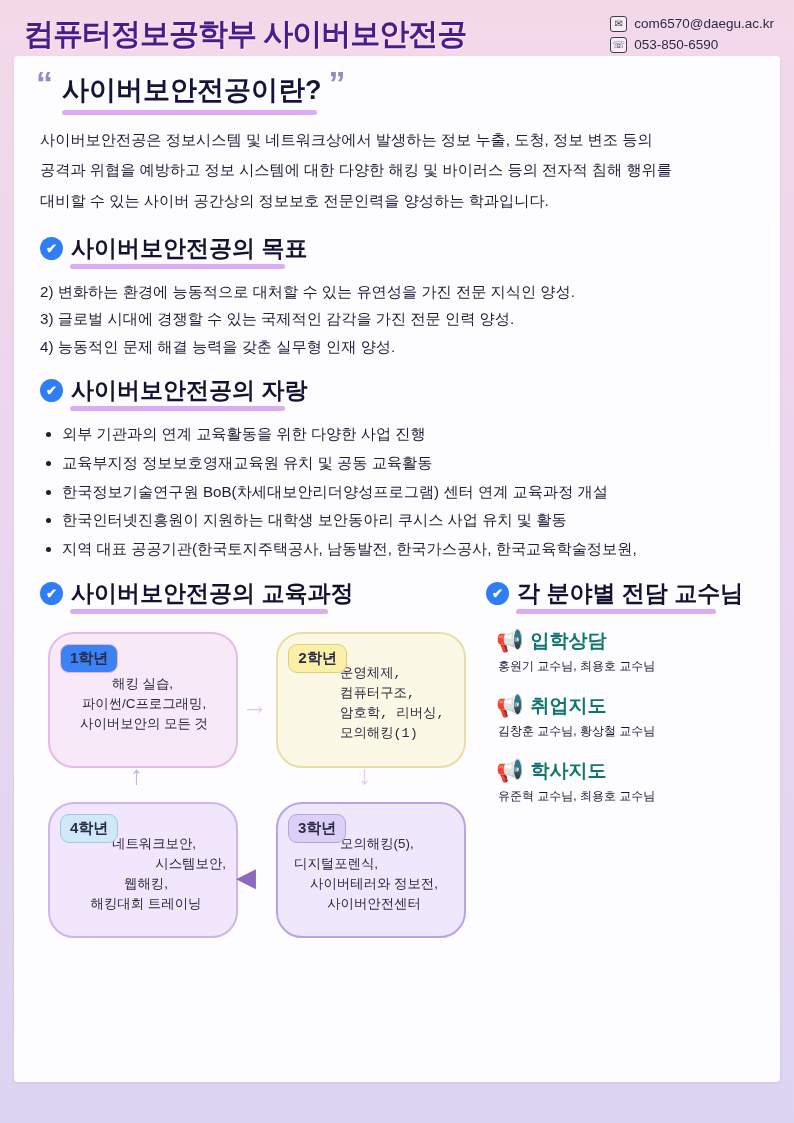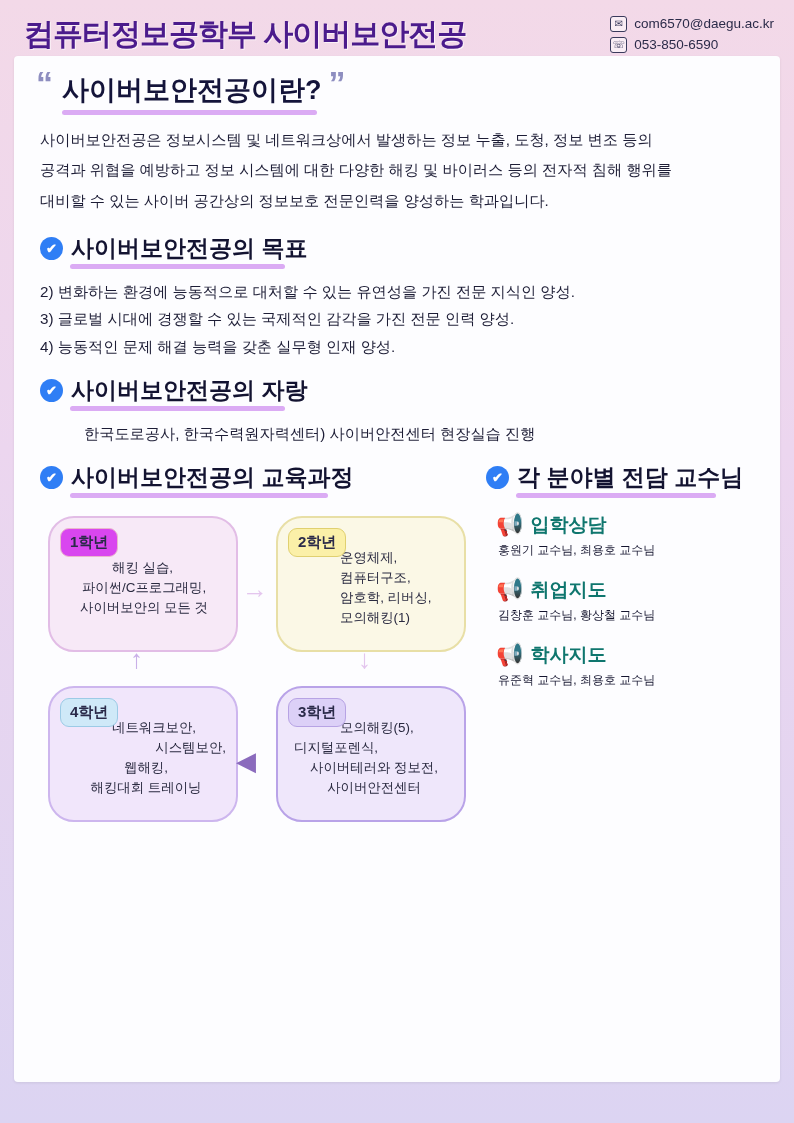--- a/index.html
+++ b/index.html
@@ -94,30 +94,30 @@
   .u-short2 { width: 215px; }
   
   .flow { position:relative; width: 430px; height: 330px; margin-top:6px; }
   .fbox {
     position:absolute; width: 190px; height: 136px;
     border-radius: 26px;
     display:flex; align-items:center; gap:6px;
     padding: 8px 10px;
   }
   .fb1 { left:8px;  top:8px;  background:#f7e9f7; border:2px solid #e2bde6; }
-  .fb2 { left:236px;top:8px;  background:#fbf8e6; border:2px solid #e8dfa6; }
+  .fb2 { left:236px;top:8px;  background:#fbf8e6; border:2px solid #e8dfa6;font-family:Liberation Mono, monospace; }
   .fb4 { left:8px;  top:178px;background:#f1e6fb; border:2px solid #cdb6ee; }
   .fb3 { left:236px;top:178px;background:#efe7fb; border:2px solid #b9a3e8; }
   .tag {
     font-size: 15px; font-weight:700; color:#2a2a49;
     padding: 4px 9px; border-radius: 9px;
     flex: 0 0 auto;
     position:absolute; left:10px; top:10px;
   }
-  .t1 { background:#d946ef; border:1.5px solid #eab7cd; }
+  .t1 { background:#3b82f6; border:1.5px solid #eab7cd; }
   .t2 { background:#fbf0a8; border:1.5px solid #e0d070; }
   .t4 { background:#cfe9f8; border:1.5px solid #9ccbe6; }
   .t3 { background:#dcd0f7; border:1.5px solid #b7a3e4; }
   .ftext {
     font-size: 13.4px; color:#2a2a40; line-height:1.5;
     width:100%; text-align:center; padding-top: 8px;
   }
   .ftext.ind { padding-left: 52px; text-align:left; }
   .arrow { position:absolute; color:#e4c6ee; font-size:26px; line-height:1; }
   .a1 { left:202px; top:68px; }
@@ -180,21 +180,27 @@
     </div>
 
     <div class="gap"></div>
 
     <div>
       <h2 class="sec">
         <span class="check">✔</span>
         <span>사이버보안전공의 자랑</span>
       </h2>
       <div class="underline u-short2"></div>
-      <div class="sub-line" style="margin-left:44px">한국도로공사, 한국수력원자력센터) 사이버안전센터 현장실습 진행</div>
+      <ul class="bul">
+        <li>외부 기관과의 연계 교육활동을 위한 다양한 사업 진행</li>
+        <li>교육부지정 정보보호영재교육원 유치 및 공동 교육활동</li>
+        <li>한국정보기술연구원 BoB(차세대보안리더양성프로그램) 센터 연계 교육과정 개설</li>
+        <li>한국인터넷진흥원이 지원하는 대학생 보안동아리 쿠시스 사업 유치 및 활동</li>
+        <li>지역 대표 공공기관(한국토지주택공사, 남동발전, 한국가스공사, 한국교육학술정보원,</li>
+      </ul>
     </div>
 
     <div class="gap-s"></div>
 
     <div class="cols">
 
       <div class="col-left">
         <h2 class="sec">
           <span class="check">✔</span>
           <span>사이버보안전공의 교육과정</span>

